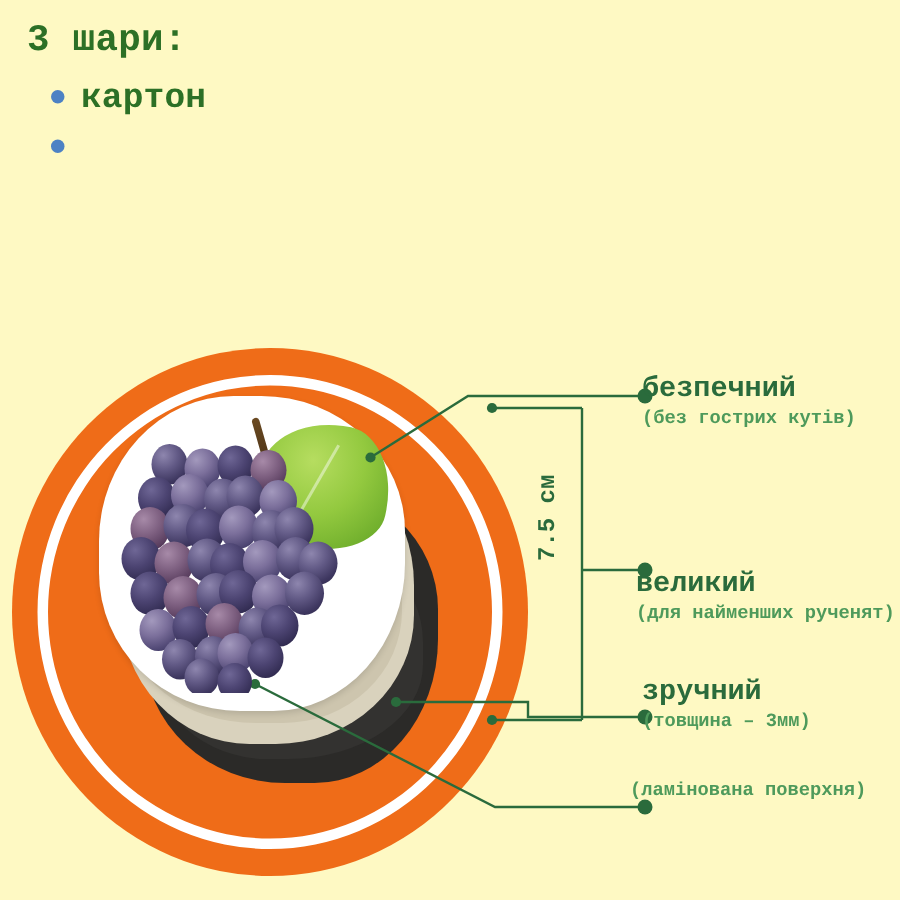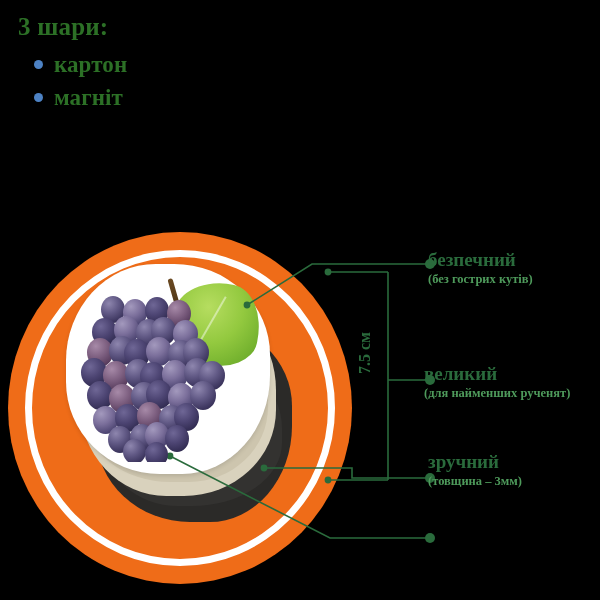--- a/index.html
+++ b/index.html
@@ -4,23 +4,23 @@
 <style>
   html, body {
     margin: 0;
     padding: 0;
     background: #ffffff;
   }
   #page {
     position: relative;
     width: 600px;
     height: 600px;
-    background: #000000;
+    background: #fef9c3;
     overflow: hidden;
-    font-family: Liberation Serif, serif;
+    font-family: Liberation Mono, monospace;
   }
 
   
   #header-block {
     position: absolute;
     left: 18px;
     top: 12px;
     width: 360px;
   }
   #layers-title {
@@ -213,21 +213,21 @@
   }
   .feature-sub {
     font-size: 12.5px;
     font-weight: bold;
     color: #4e9a5b;
     line-height: 1.15;
     margin-top: 2px;
     white-space: nowrap;
   }
   #feature-0 { top: 250px; }
-  #feature-1 { top: 364px; left: 424px; }
+  #feature-1 { top: 380px; left: 424px; }
   #feature-2 { top: 452px; }
   #feature-3 { top: 518px; left: 420px; }
 
   
   #dimension-label {
     position: absolute;
     left: 352px;
     top: 352px;
     width: 26px;
     text-align: center;
@@ -246,21 +246,20 @@
 
   <div id="header-block">
     <div id="layers-title">3 шари:</div>
     <ul class="layer-list">
       <li class="layer-item">
         <span class="layer-bullet"></span>
         <span class="layer-label">картон</span>
       </li>
       <li class="layer-item">
         <span class="layer-bullet"></span>
-        <span class="layer-label">магніт</span>
       </li>
     </ul>
   </div>
 
   <div id="product-figure">
     <div id="disc-outer"></div>
     <div id="disc-ring"></div>
 
     <div id="magnet-stack">
       <div class="magnet-layer" id="layer-magnet"></div>
@@ -354,15 +353,16 @@
     <div class="feature-title">великий</div>
     <div class="feature-sub">(для найменших рученят)</div>
   </div>
 
   <div class="feature" id="feature-2">
     <div class="feature-title">зручний</div>
     <div class="feature-sub">(товщина – 3мм)</div>
   </div>
 
   <div class="feature" id="feature-3">
+    <div class="feature-sub">(ламінована поверхня)</div>
   </div>
 
 </div>
 
 </body></html>

